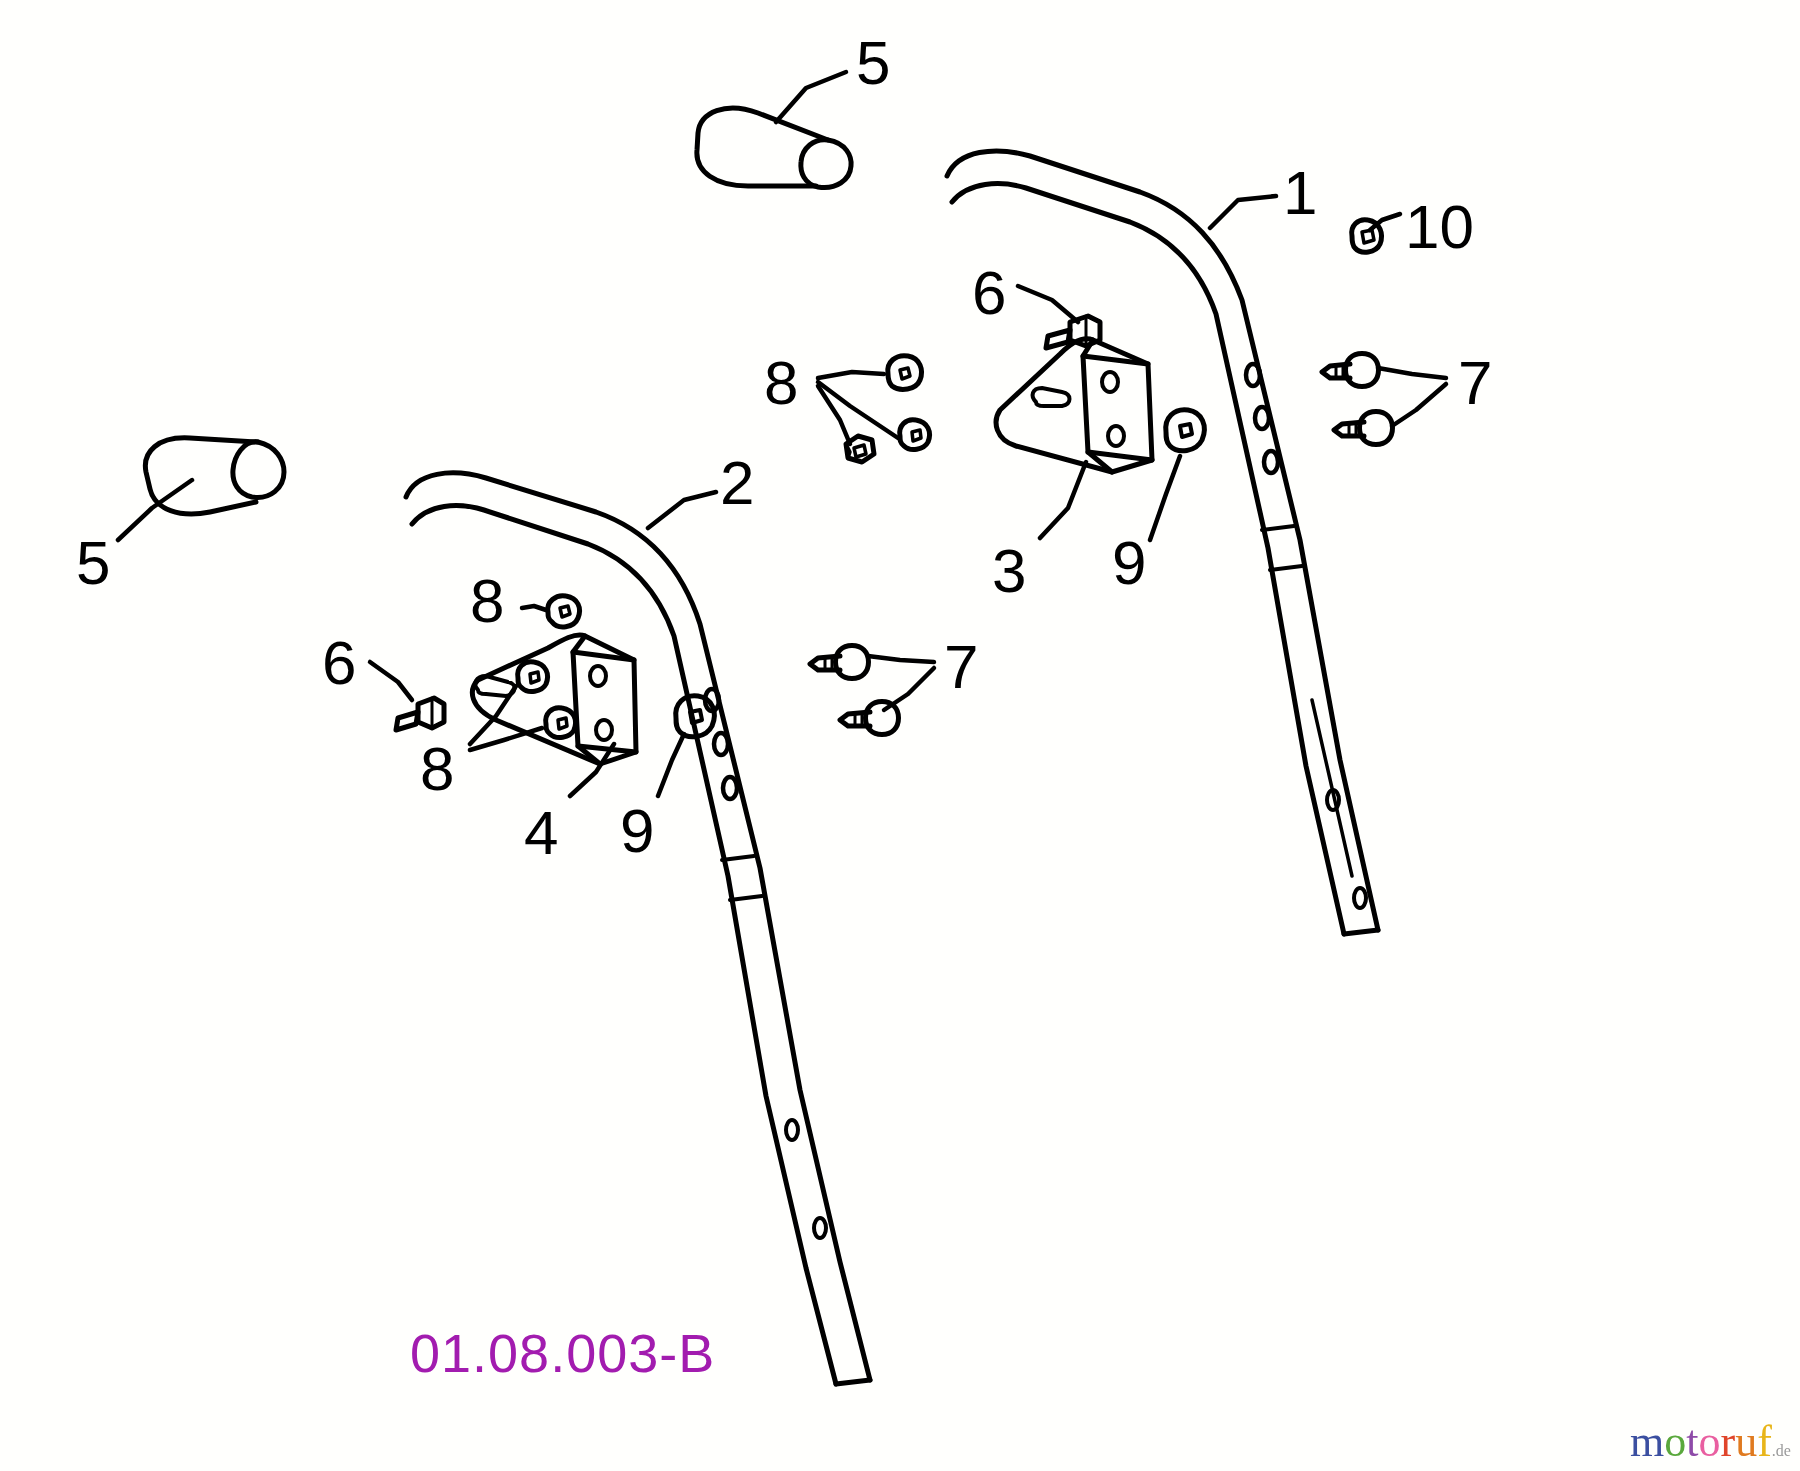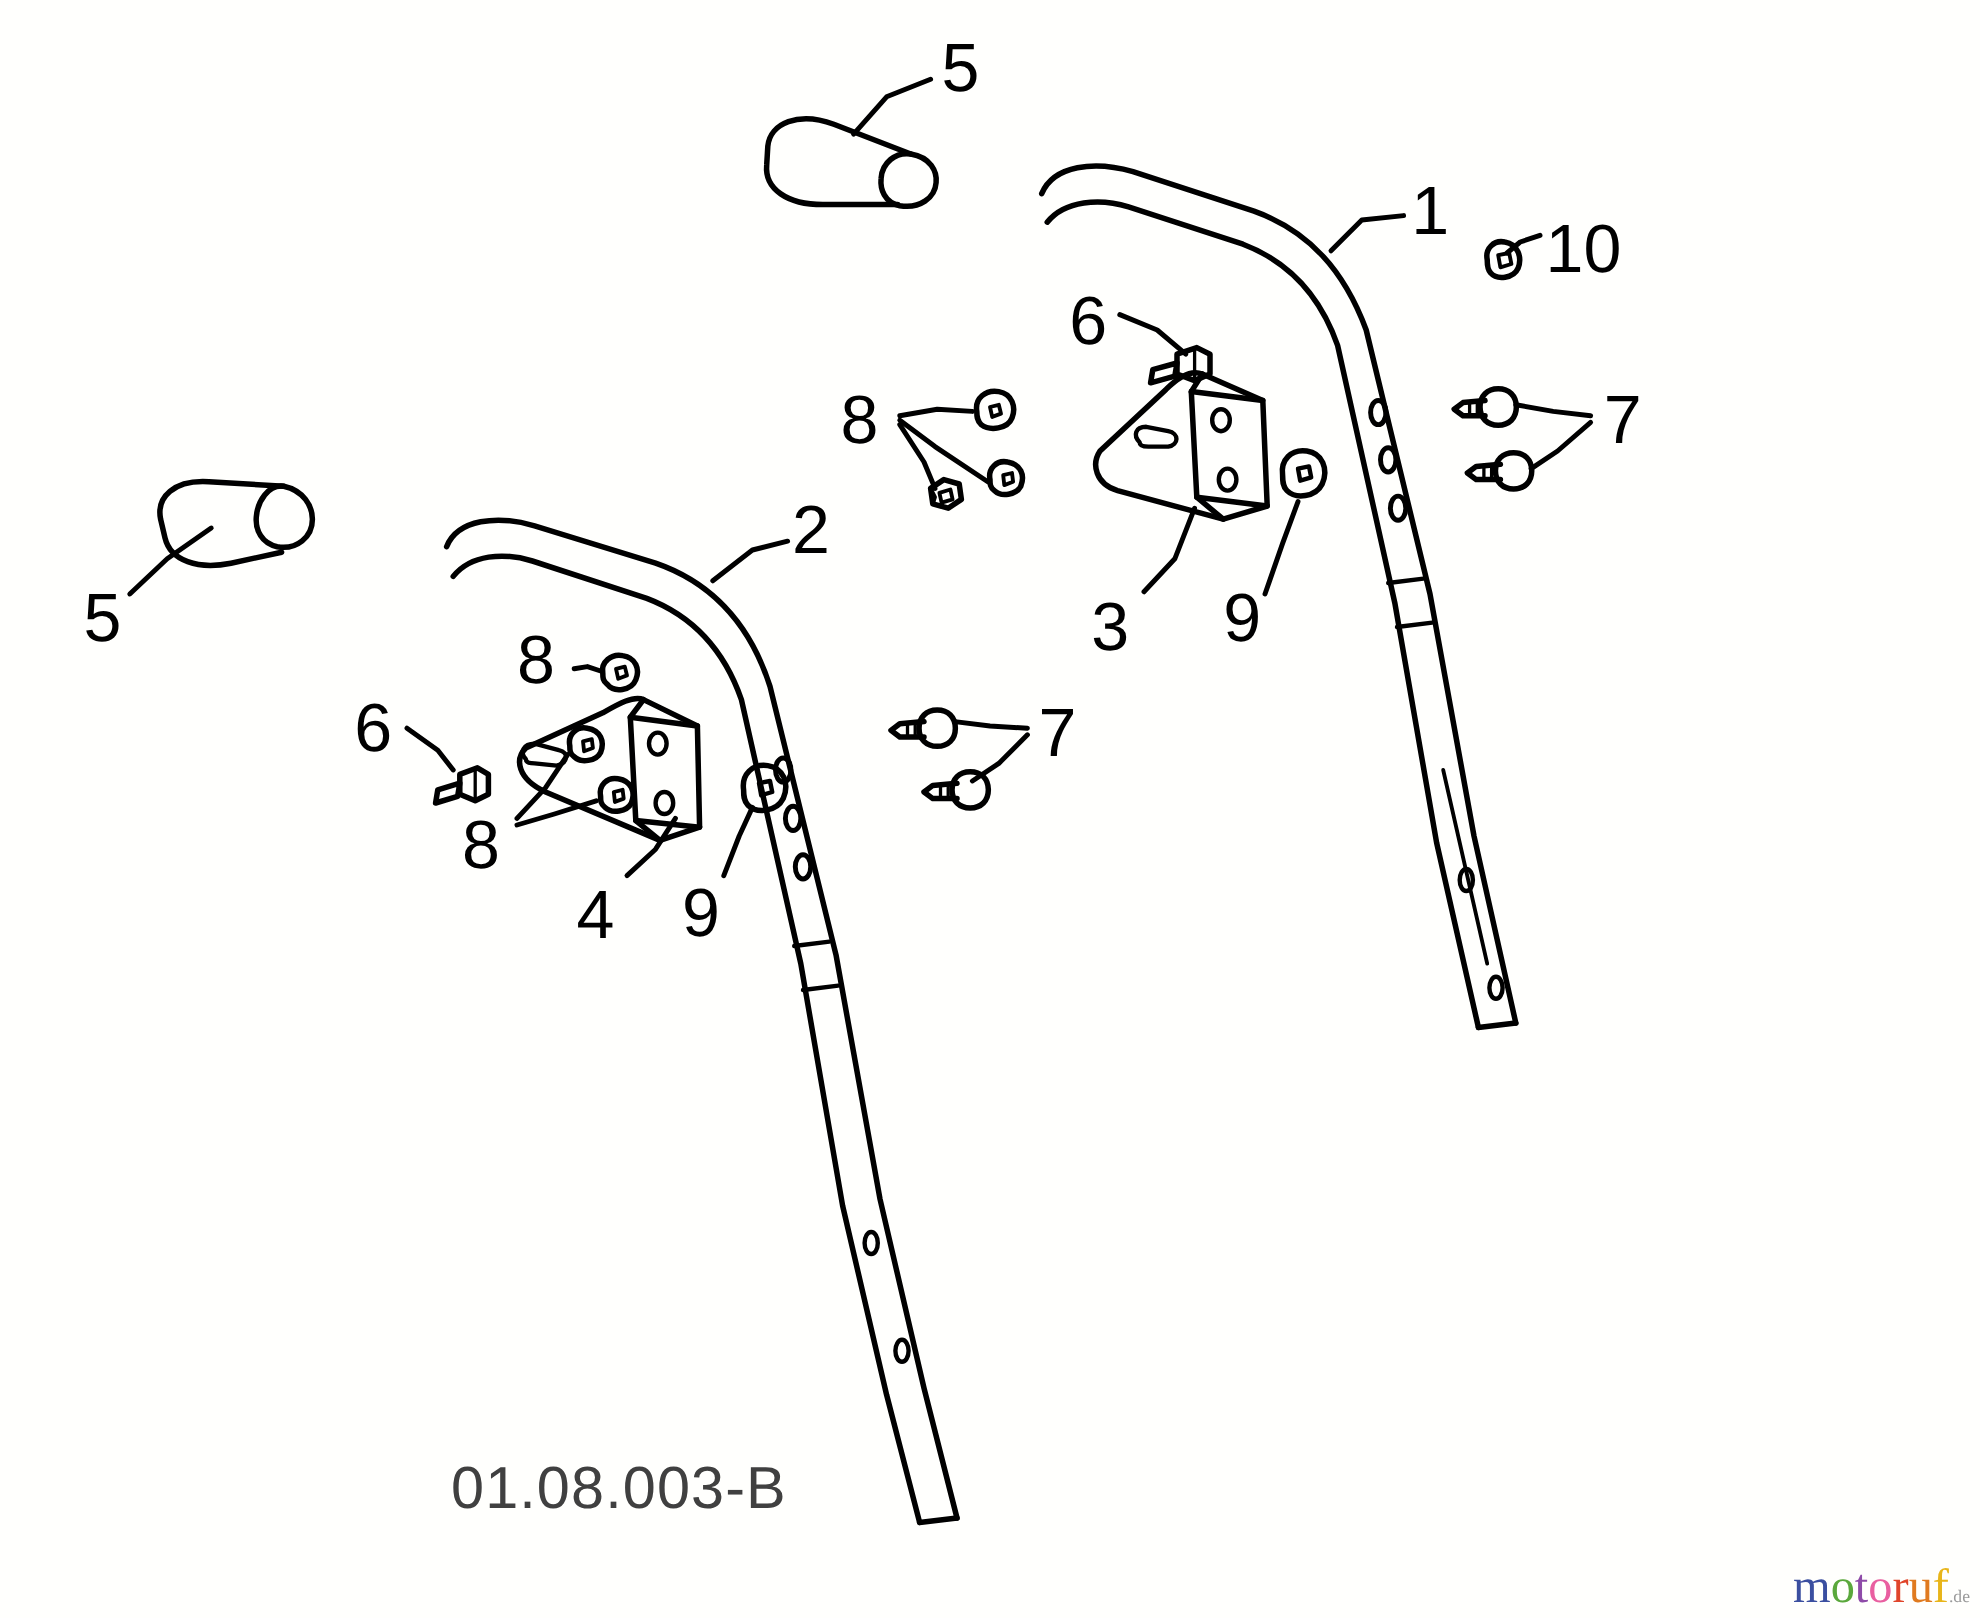--- a/index.html
+++ b/index.html
@@ -19,21 +19,21 @@
     user-select:none;
     white-space:nowrap;
   }
   .c-num{font-size:62px;letter-spacing:0px;}
 
   #partnum{
     position:absolute;
     left:410px;top:1322px;
     font-family:"Liberation Sans", sans-serif;
     font-size:54px;
-    color:#404040;
+    color:#a21caf;
     letter-spacing:1px;
     white-space:nowrap;
   }
 
   #watermark{
     position:absolute;
     left:1630px;top:1420px;
     font-family:"Liberation Serif", serif;
     font-size:44px;
     line-height:1;

